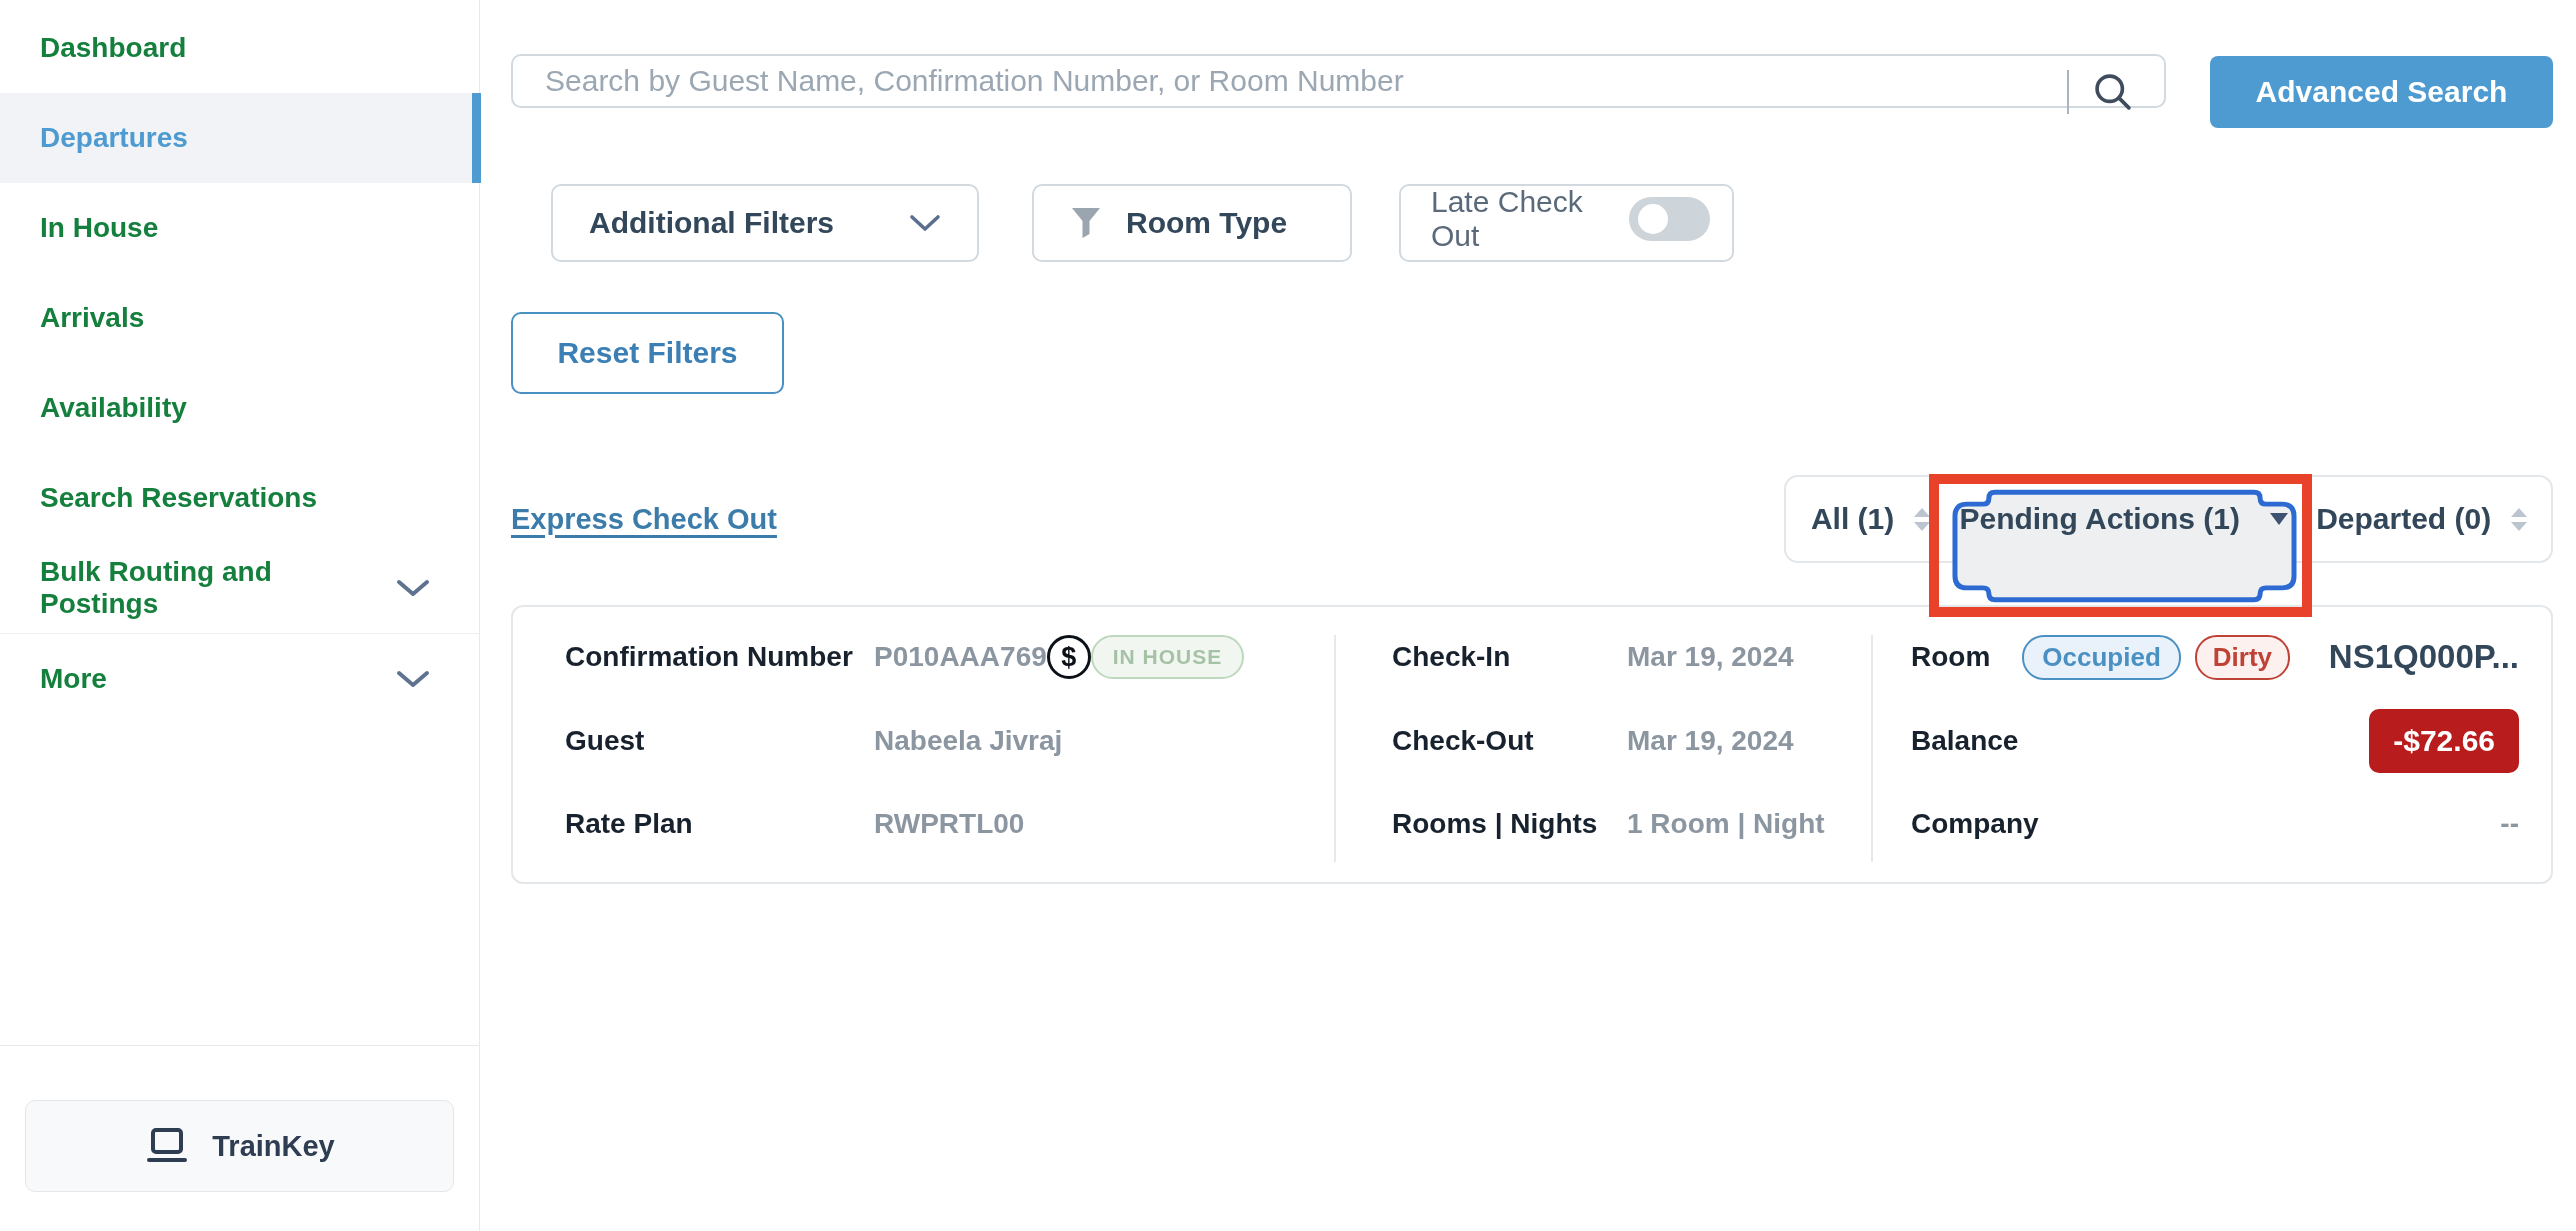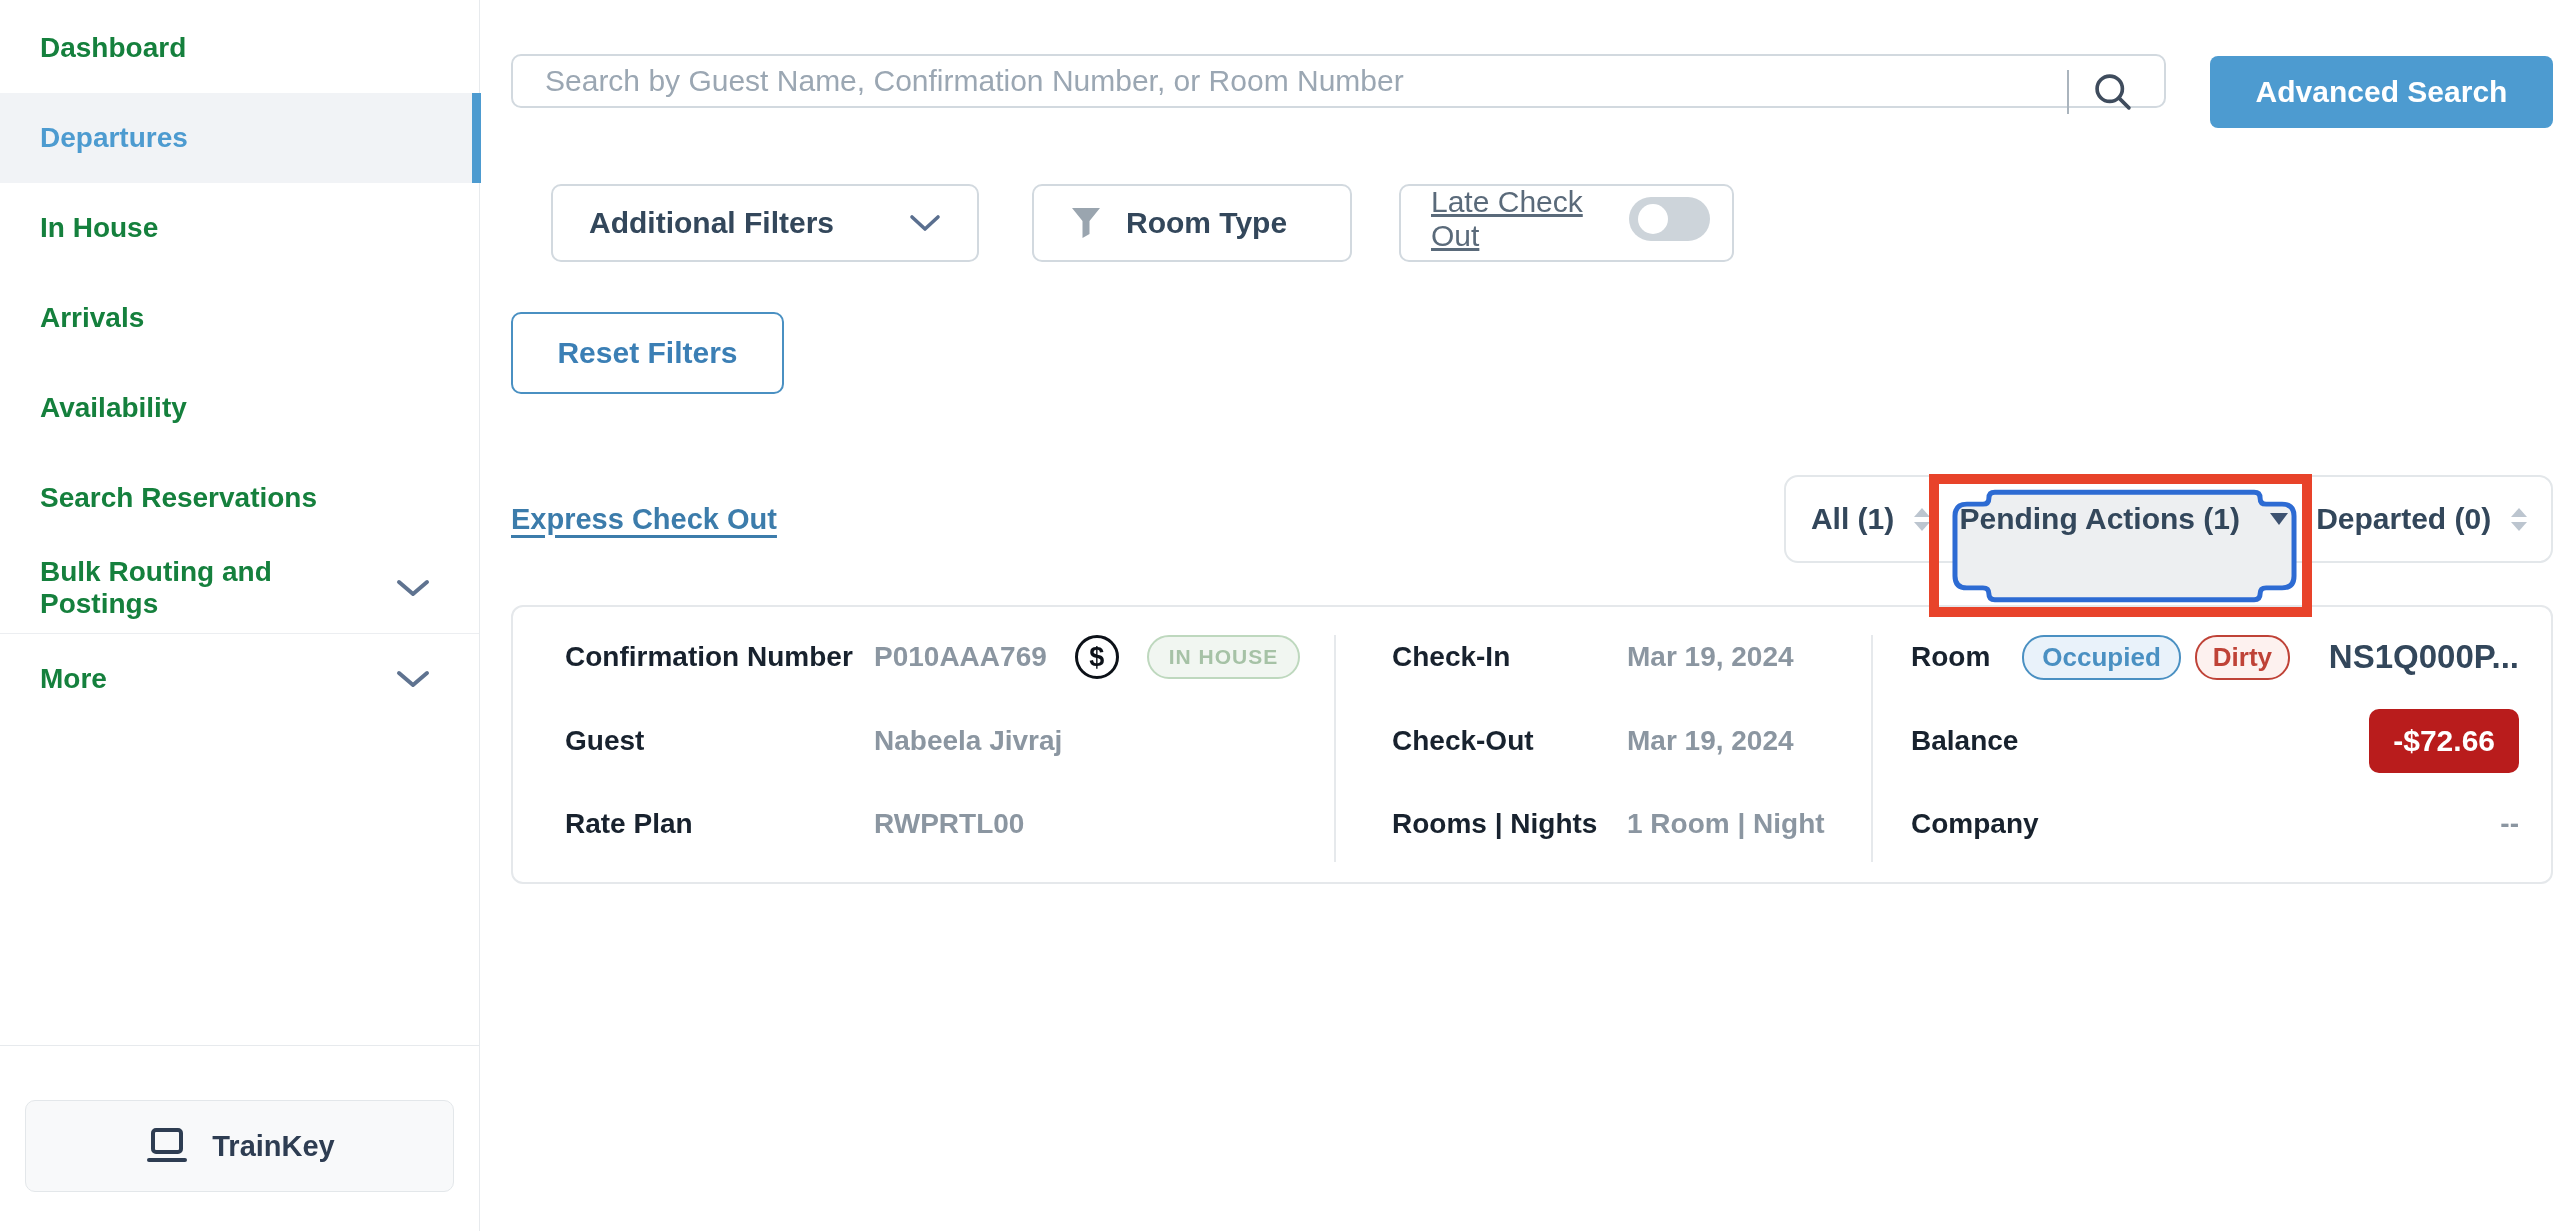--- a/index.html
+++ b/index.html
@@ -40,21 +40,21 @@
               font-size:30px; font-weight:600; cursor:pointer; }
 
   .filter-row { margin-top:56px; display:flex; align-items:center; }
   .fbox { height:78px; border:2px solid #d2d9df; border-radius:10px; background:#fff;
           display:flex; align-items:center; font-family:inherit; font-size:30px;
           font-weight:600; color:#33475b; cursor:pointer; }
   .sort-box { width:545px; padding-left:38px; gap:24px; }
   .addl-box { width:428px; margin-left:40px; padding:0 36px; justify-content:space-between; }
   .room-box { width:320px; margin-left:53px; padding-left:36px; gap:24px; }
   .late-box { width:335px; margin-left:47px; padding:0 22px 8px 30px; justify-content:space-between;
-              color:#5a6a7a; font-weight:500; cursor:default;text-decoration:underline; }
+              color:#5a6a7a; font-weight:500; cursor:default; }
   .toggle { position:relative; width:86px; height:44px; border-radius:22px; background:#cdd4da; cursor:pointer; }
   .toggle-knob { position:absolute; left:9px; top:7px; width:30px; height:30px; border-radius:50%; background:#ffffff; }
 
   .reset-btn { margin-top:50px; width:273px; height:82px; border:2.5px solid #4a90c2;
               border-radius:10px; background:#fff; color:#3b7fb5; font-family:inherit;
               font-size:30px; font-weight:600; cursor:pointer; display:block; }
 
   .list-header-row { margin-top:81px; display:flex; align-items:center; justify-content:space-between; }
   .express-link { font-size:29px; font-weight:700; color:#3c7cab; text-decoration:underline;
               text-decoration-thickness:2.5px; text-underline-offset:6px; cursor:pointer; }
@@ -80,21 +80,21 @@
               display:grid; grid-template-columns:821px 537px 1fr; background:#fff; }
   .col { position:relative; display:flex; flex-direction:column; justify-content:space-between;
          padding-top:26px; padding-bottom:34px; }
   .col2::before, .col3::before { content:""; position:absolute; left:0; top:28px; bottom:20px;
          width:1.5px; background:#e6e9ec; }
   .col1 { padding-left:52px; } .col2 { padding-left:58px; } .col3 { padding-left:40px; padding-right:32px; }
   .crow { display:flex; align-items:center; height:48px; }
   .lbl { font-size:28px; font-weight:700; color:#18222e; flex-shrink:0; }
   .col1 .lbl { width:309px; } .col2 .lbl { width:235px; }
   .val { font-size:28px; font-weight:600; color:#8b96a1; }
-  .val-group { display:flex; align-items:center; gap:28px; }
+  .val-group { display:flex; align-items:center; gap:0; }
   .dollar-icon { width:44px; height:44px; border:3px solid #0c1118; border-radius:50%;
                  display:flex; align-items:center; justify-content:center; font-size:27px;
                  font-weight:700; color:#0c1118; }
   .badge-inhouse { font-size:21px; font-weight:700; letter-spacing:1px; color:#a6c2a6;
                  background:#f1f6f1; border:2px solid #bed8be; border-radius:24px; padding:8px 20px; }
   .badges { display:flex; align-items:center; gap:14px; margin-left:32px; }
   .badge-occupied { font-size:26px; font-weight:600; color:#4a90c2; background:#e9f2fa;
                  border:2px solid #4a90c2; border-radius:22px; padding:5px 18px; cursor:pointer; }
   .badge-dirty { font-size:26px; font-weight:600; color:#bf4237; background:#fdf1ef;
                  border:2px solid #bf4237; border-radius:22px; padding:5px 16px; cursor:pointer; }

